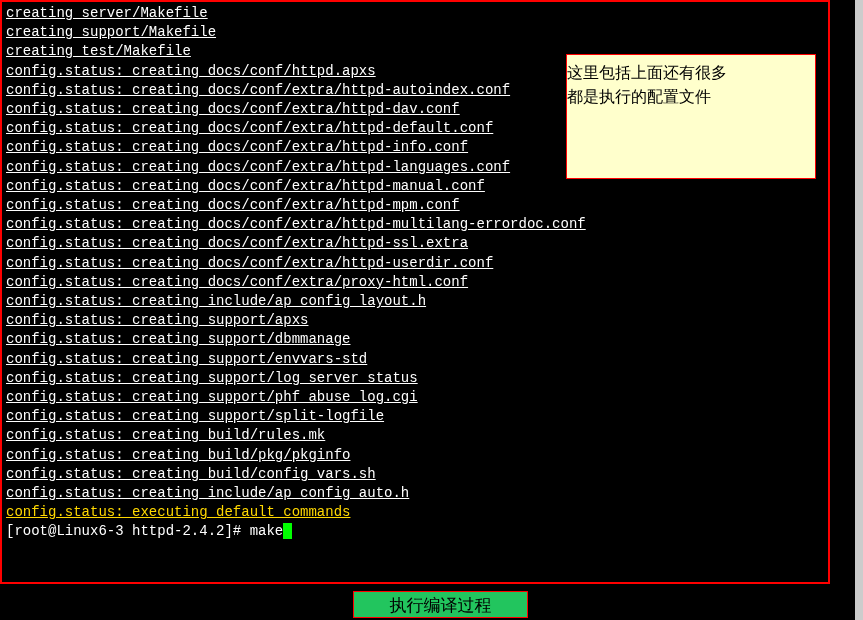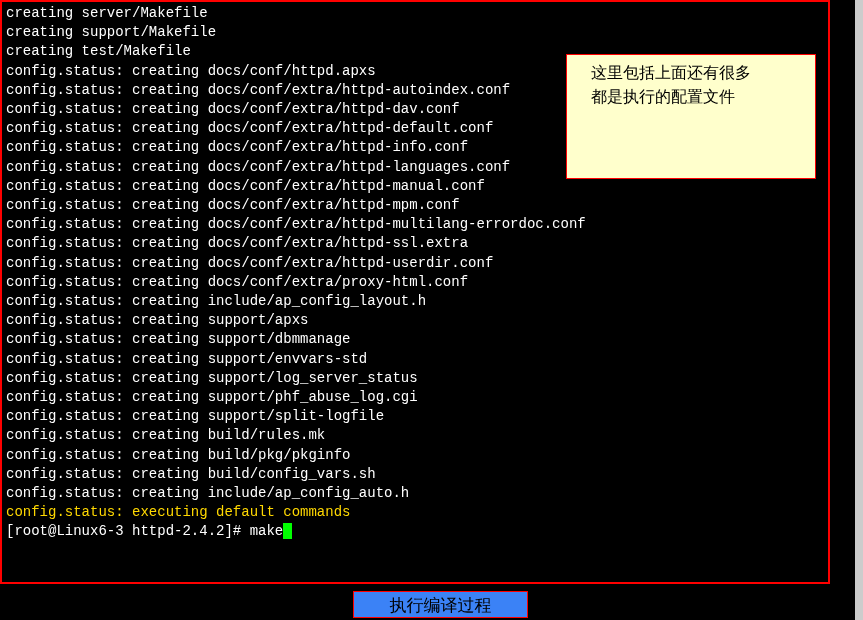--- a/index.html
+++ b/index.html
@@ -21,20 +21,21 @@
       width: 830px;
       height: 584px;
       padding: 2px 4px;
       position: relative;
       overflow: hidden;
     }
     .line {
       color: #fff;
       line-height: 19.2px;
       white-space: pre;
+      text-decoration: underline;
     }
     .line.yellow {
       color: #ffd800;
     }
     .prompt-line {
       color: #fff;
       line-height: 19.2px;
     }
     .prompt {
       color: #fff;
@@ -43,41 +44,41 @@
       display: inline-block;
       width: 9px;
       height: 16px;
       background: #00ff00;
       vertical-align: text-bottom;
     }
     .annotation-box {
       position: absolute;
       background: #ffffcc;
       border: 1px solid red;
-      padding: 6px 24px;
+      padding: 6px 0;
       font-family: sans-serif;
       font-size: 16px;
       color: #000;
       line-height: 1.5;
       z-index: 10;
       margin-left: 8px;
     }
     .anno1 {
       top: 52px;
       right: 12px;
       width: 250px;
       height: 125px;
     }
     .anno2 {
       position: absolute;
       top: 591px;
       left: 353px;
       width: 175px;
       height: 27px;
-      background: #3b82f6;
+      background: #22c55e;
       border: 1px solid red;
       font-family: sans-serif;
       font-size: 17px;
       color: #000;
       text-align: center;
       padding-top: 2px;
     }
     .right-edge {
       position: absolute;
       right: 0;

